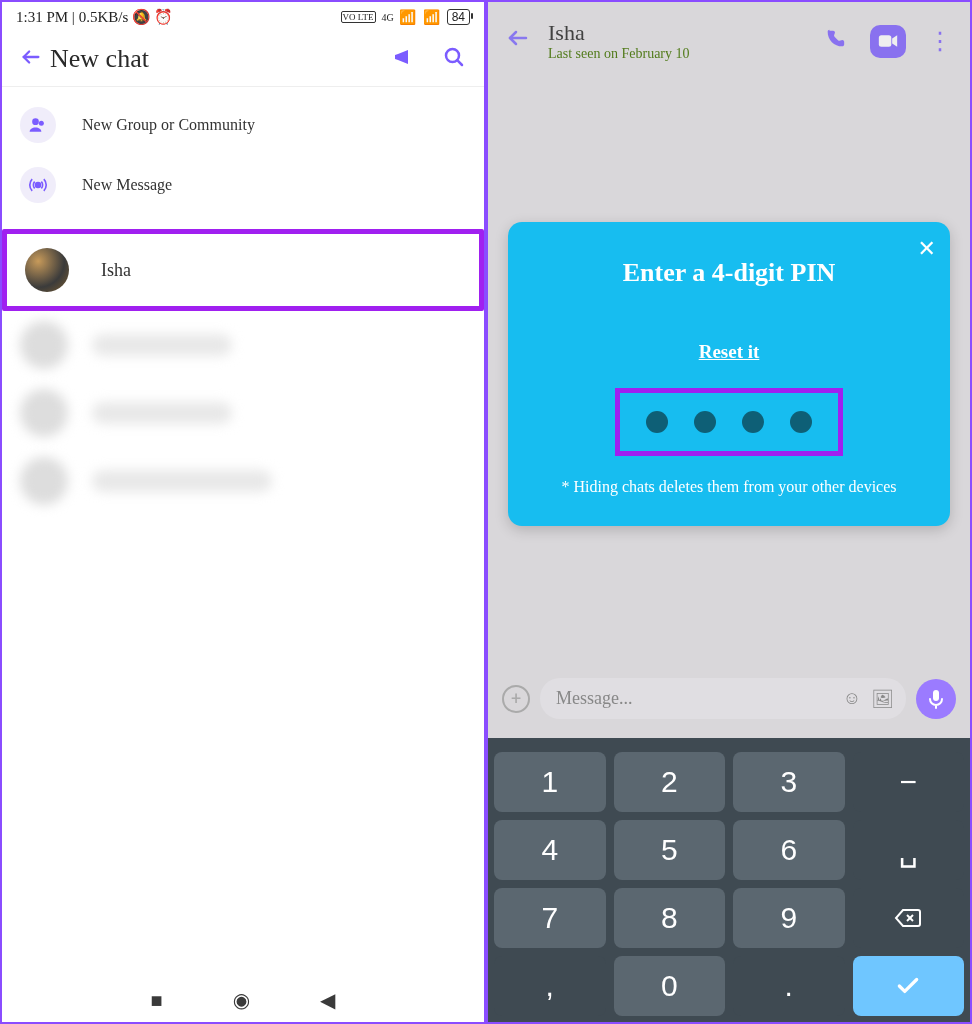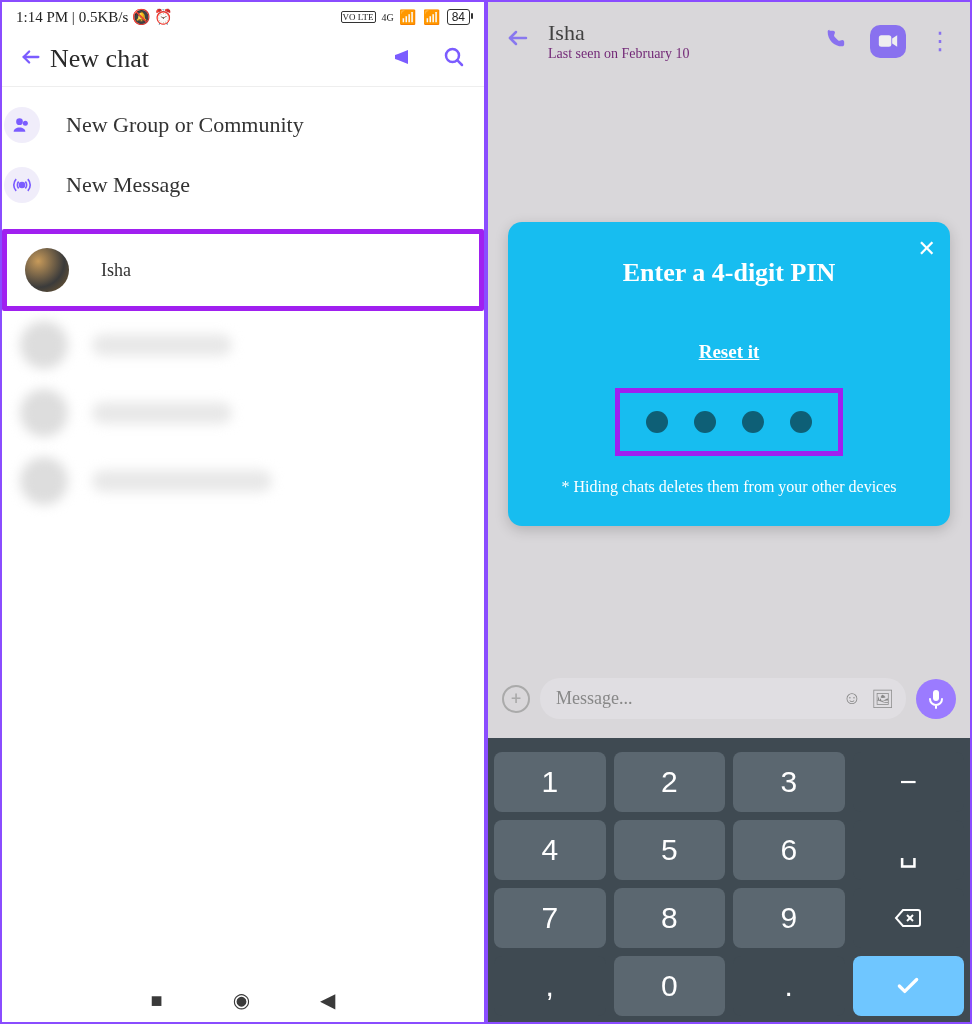--- a/index.html
+++ b/index.html
@@ -45,24 +45,24 @@
     flex:1;
     font-family: "Comic Sans MS", cursive;
     font-size: 26px;
     color: #2a2a2a;
   }
   .hdr-icon { color:#7b5cff; font-size:22px; margin-left:18px;}
 
   .menu-item {
     display:flex;
     align-items:center;
-    padding: 12px 2px;
+    padding: 12px 18px;
     gap: 26px;
     font-family:"Comic Sans MS", cursive;
-    font-size:22px;
+    font-size:16px;
     color:#333;
   }
   .menu-icon {
     width:36px;height:36px;border-radius:50%;
     display:flex;align-items:center;justify-content:center;
     background:#f0edfa;color:#7b5cff;font-size:16px;
   }
 
   .highlight-box {
     border: 5px solid #a020f0;
@@ -97,21 +97,21 @@
   
   .header-right {
     display:flex;align-items:center;
     padding:18px 18px 14px;
     gap:10px;
     background:#e6e4e7;
   }
   .back2{color:#8b78ff;font-size:24px;}
   .name-block{flex:1;font-family:"Comic Sans MS", cursive;color:#3a3a3a;margin-left:8px;}
   .contact-name{font-size:22px;}
-  .last-seen{font-size:14px;color:#701a75;}
+  .last-seen{font-size:14px;color:#4d7c0f;}
   .hdr-action{color:#8b70ff;font-size:22px;margin-left:14px;}
   .video-btn{background:#8b70ff;color:#fff;padding:6px 8px;border-radius:10px;font-size:18px;}
   .more-dots{color:#8b70ff;font-size:24px;margin-left:12px;}
 
   .dim-overlay{
     position:absolute;inset:0;background:rgba(120,120,120,0.12);
     pointer-events:none;
   }
 
   .pin-dialog {
@@ -168,21 +168,21 @@
   .key.commit{background:#6fc6ff;}
   .key.commit svg{width:26px;height:26px;}
 </style>
 </head>
 <body>
 
 <div class="phone left">
 
   <div class="status-bar">
     <div>
-      <span>1:14 PM</span>
+      <span>1:31 PM</span>
       <span> | </span>
       <span>0.5KB/s</span>
       <span> 🔕</span>
       <span> ⏰</span>
     </div>
     <div class="status-icons">
       <span style="font-size:9px;border:1px solid #333;padding:0 1px;border-radius:2px;">VO LTE</span>
       <span style="font-size:10px;">4G</span>
       <span>📶</span>
       <span>📶</span>

